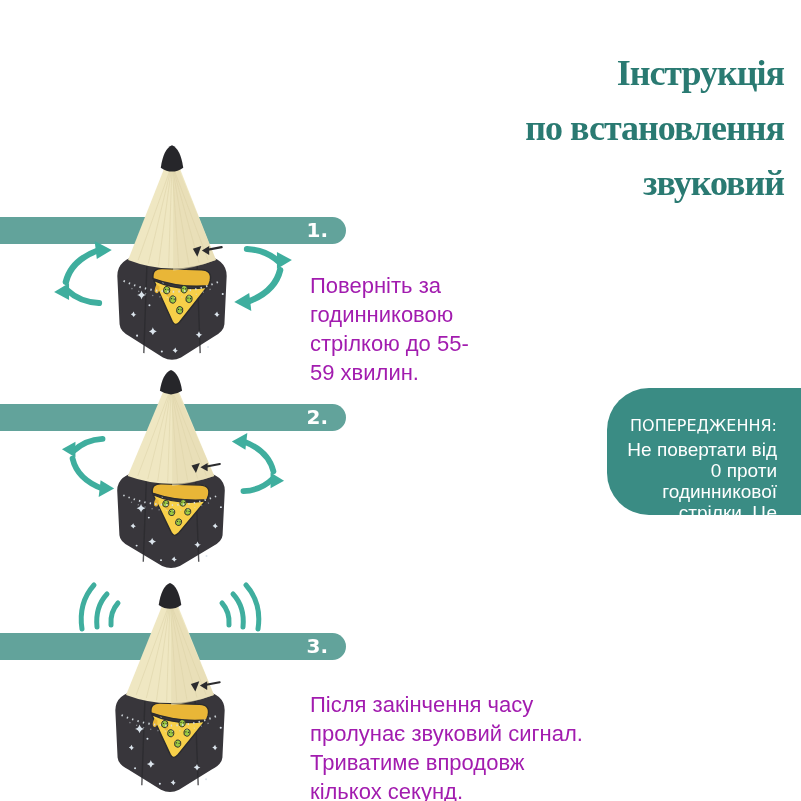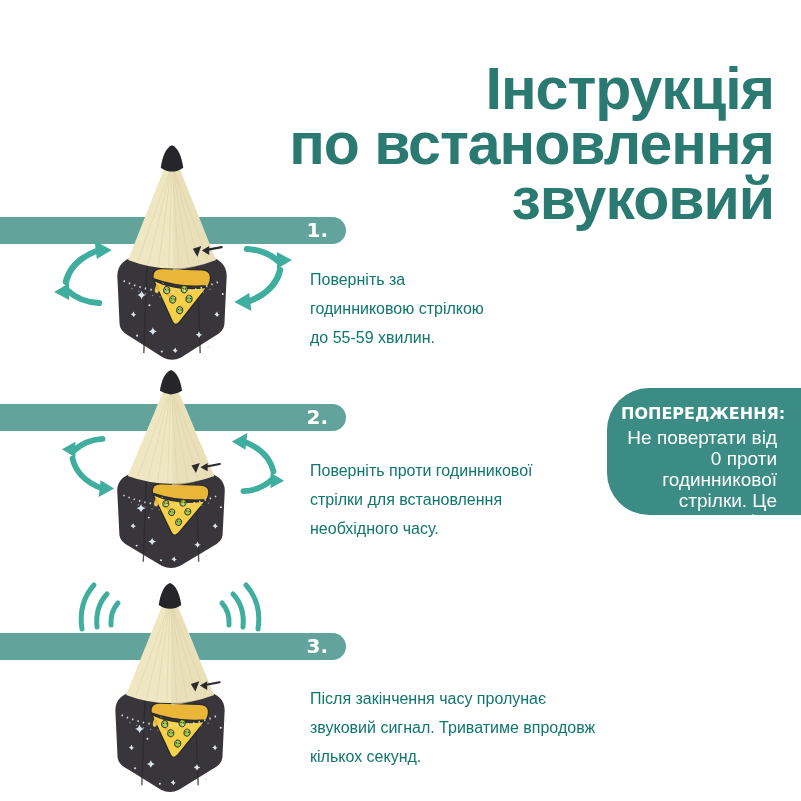--- a/index.html
+++ b/index.html
@@ -1,34 +1,34 @@
 <!DOCTYPE html>
 <html><head>
 <meta charset="utf-8">
 <style>
   html,body{margin:0;padding:0;}
   body{width:801px;height:801px;background:#ffffff;position:relative;overflow:hidden;
        font-family:"Liberation Sans",sans-serif;}
   .canvas{position:absolute;inset:0;width:801px;height:801px;}
 
   
-  .title{position:absolute;top:22px;right:27px;text-align:right;color:#2a7a72;
-         font-family:Liberation Sans, sans-serif;font-weight:bold;font-size:59px;
+  .title{position:absolute;top:22px;right:17px;text-align:right;color:#2a7a72;
+         font-family:Liberation Serif, serif;font-weight:bold;font-size:36px;
          line-height:55px;letter-spacing:-1px;}
   .title span{display:block;}
 
   
   .ribbon{position:absolute;left:0;width:346px;height:27px;background:#62a39b;
           border-radius:0 14px 14px 0;z-index:1;}
   .ribbon .num{position:absolute;right:18px;top:0;height:27px;line-height:26px;
           color:#ffffff;font-family:"DejaVu Sans",sans-serif;font-weight:bold;font-size:20px;}
   .ribbon1{top:217px}.ribbon2{top:404px}.ribbon3{top:633px}
 
   
-  .step-text{position:absolute;color:#0f766e;font-size:16px;line-height:29px;z-index:2;}
+  .step-text{position:absolute;color:#a21caf;font-size:22px;line-height:29px;z-index:2;}
   .text1{left:310px;top:249px;max-width:182px}
   .text2{left:310px;top:440px;max-width:238px}
   .text3{left:310px;top:668px;max-width:292px}
 
   
   svg.pencil{position:absolute;z-index:2;}
   .pencil1{left:110px;top:144px;width:124px;height:217px}
   .pencil2{left:110px;top:369px;width:122px;height:200px}
   .pencil3{left:108px;top:582px;width:124px;height:211px}
 
@@ -37,21 +37,21 @@
   .arr1R{left:230px;top:246px;width:64px;height:66px;transform:rotate(180deg)}
   .arr2L{left:60px; top:436px;width:58px;height:62px;transform:scaleY(-1)}
   .arr2R{left:228px;top:432px;width:58px;height:62px;transform:scaleX(-1)}
   .wavL{left:74px; top:583px;width:54px;height:48px}
   .wavR{left:212px;top:583px;width:54px;height:48px;transform:scaleX(-1)}
 
   
   .warning{position:absolute;left:607px;top:388px;width:194px;height:127px;
            background:#3a8c84;border-radius:42px 0 0 42px;color:#ffffff;
            box-sizing:border-box;padding:15px 24px 0 14px;text-align:right;z-index:3;}
-  .warning h2{margin:0 0 3px 0;font-family:"DejaVu Sans",sans-serif;font-weight:bold;
+  .warning h2{margin:12px 0 3px 0;font-family:"DejaVu Sans",sans-serif;font-weight:normal;
            font-size:16px;line-height:21px;letter-spacing:0;}
   .warning p{margin:0;font-size:19px;line-height:21px;}
 </style>
 </head>
 <body>
 
 <svg width="0" height="0" style="position:absolute" aria-hidden="true">
   <defs>
     <g id="pencil-shape">
 
@@ -157,21 +157,20 @@
   </div>
   <svg class="pencil pencil2" viewBox="0 0 220 385" preserveAspectRatio="none">
       <use href="#pencil-shape"></use>
     </svg>
   <svg class="deco arr2L" viewBox="0 0 60 66" preserveAspectRatio="none">
       <use href="#rot-arrows"></use>
     </svg>
   <svg class="deco arr2R" viewBox="0 0 60 66" preserveAspectRatio="none">
       <use href="#rot-arrows"></use>
     </svg>
-  <p class="step-text text2">Поверніть проти годинникової стрілки для встановлення необхідного часу.</p>
 
   <div class="ribbon ribbon3">
     <span class="num">3.</span>
   </div>
   <svg class="pencil pencil3" viewBox="0 0 220 385" preserveAspectRatio="none">
       <use href="#pencil-shape"></use>
     </svg>
   <svg class="deco wavL" viewBox="0 0 54 48" preserveAspectRatio="none">
       <use href="#sound-waves"></use>
     </svg>

